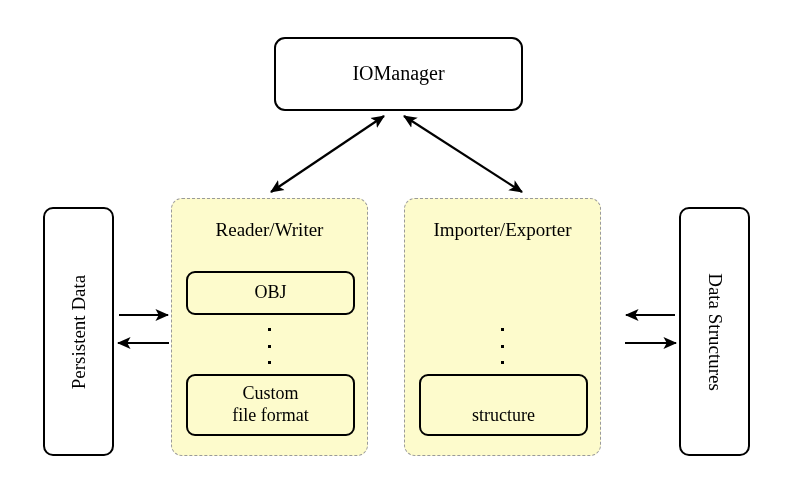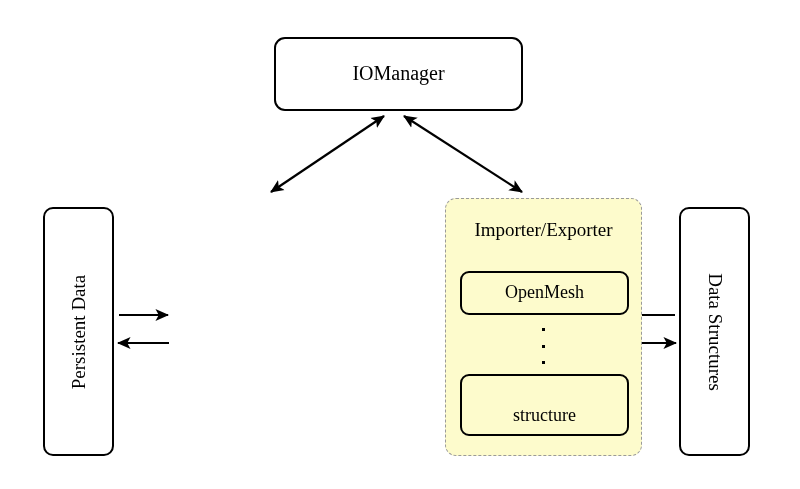--- a/index.html
+++ b/index.html
@@ -82,21 +82,21 @@
     border-radius: 11px;
     background: #fdfbcc;
   }
   #group-readerwriter {
     left: 171px;
     top: 198px;
     width: 197px;
     height: 258px;
   }
   #group-importerexporter {
-    left: 445px;
+    left: 404px;
     top: 198px;
     width: 197px;
     height: 258px;
   }
   .group-title {
     position: absolute;
     left: 0;
     right: 0;
     top: 20px;
     text-align: center;
@@ -182,27 +182,44 @@
   </div>
 
   <div class="vbox" id="persistent-data">
     <span class="vlabel ccw">Persistent Data</span>
   </div>
 
   <div class="vbox" id="data-structures">
     <span class="vlabel cw">Data Structures</span>
   </div>
 
+  <div class="group" id="group-readerwriter">
+    <div class="group-title">Reader/Writer</div>
+
+    <div class="inner top">
+      <span>OBJ</span>
+    </div>
+
+    <div class="vdots">
+      <span></span>
+        <span></span>
+        <span></span>
+    </div>
+
+    <div class="inner bottom">
+      <span>
+        <span>Custom</span><br>
+        <span>file format</span>
+      </span>
+    </div>
+  </div>
 
   <div class="group" id="group-importerexporter">
     <div class="group-title">Importer/Exporter</div>
 
-    <div class="inner top">
-      <span>OpenMesh</span>
-    </div>
 
     <div class="vdots">
       <span></span>
         <span></span>
         <span></span>
     </div>
 
     <div class="inner bottom">
       <span>
         <br>

